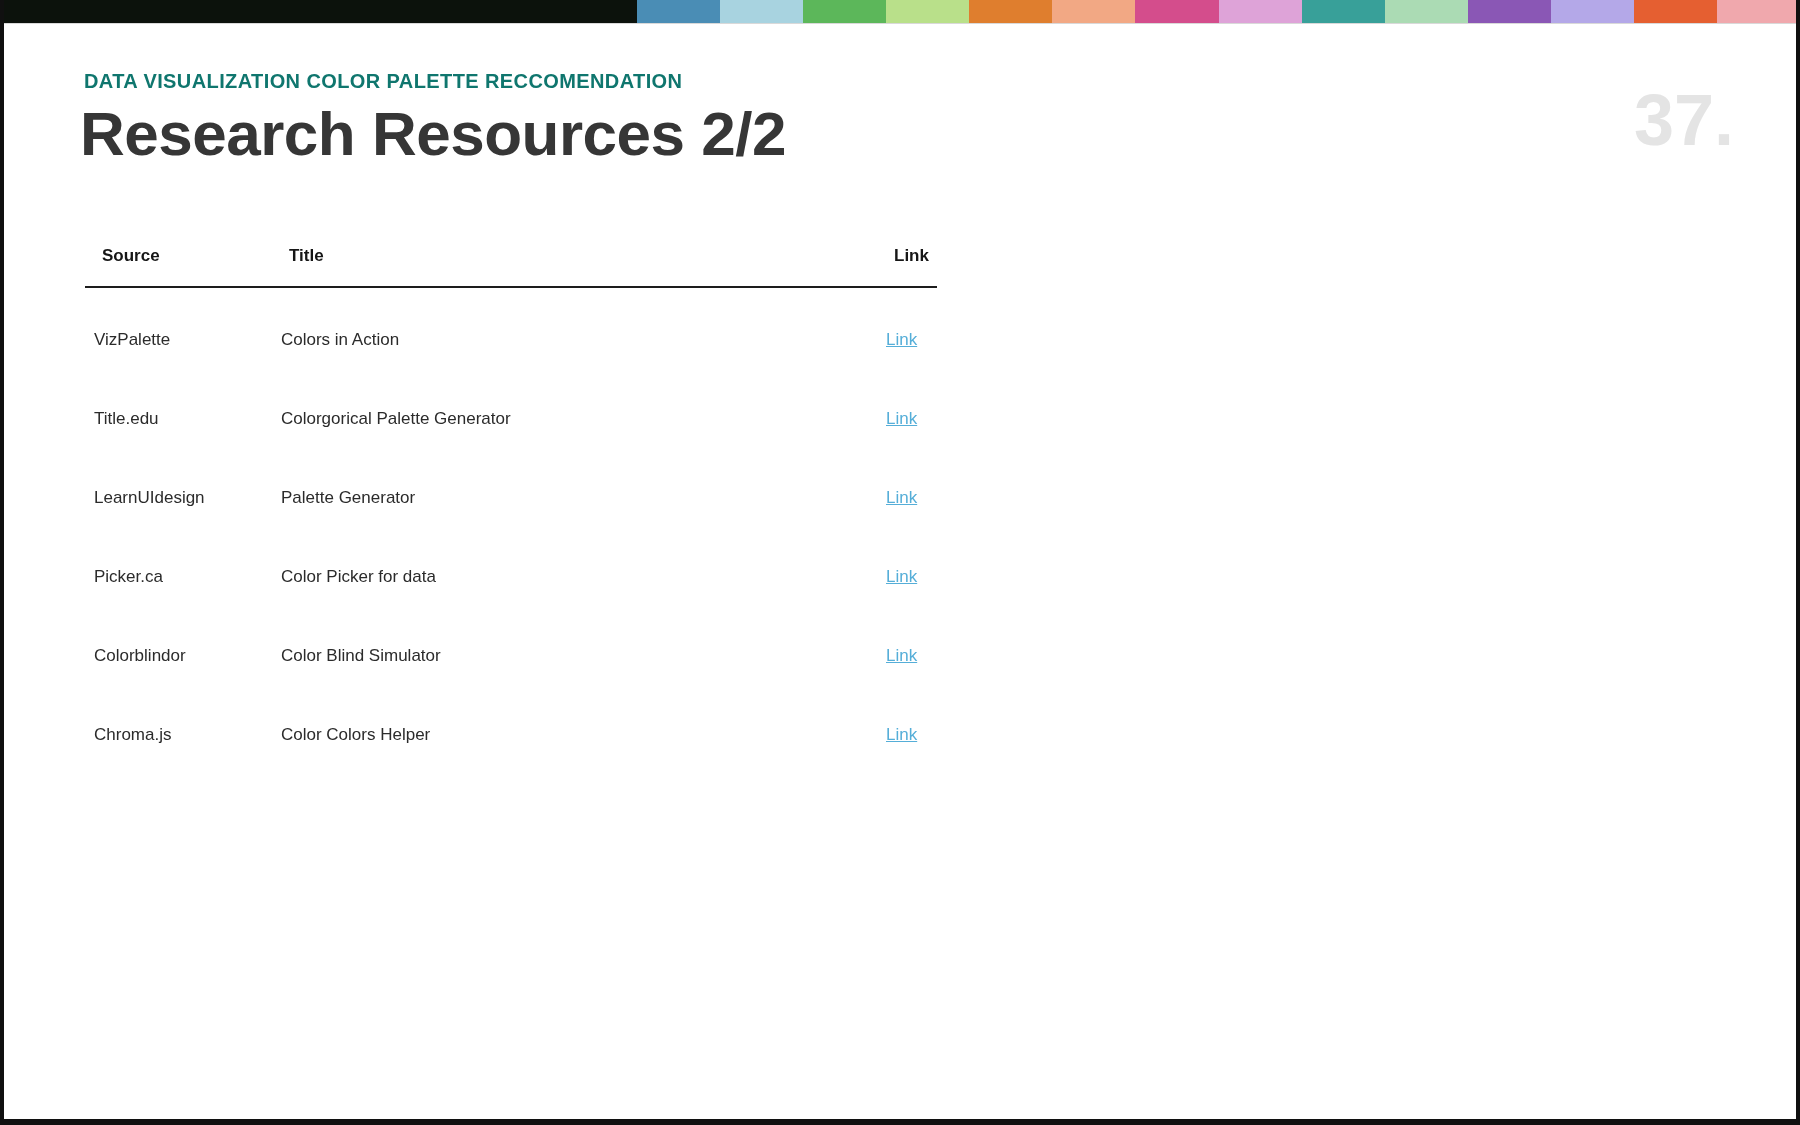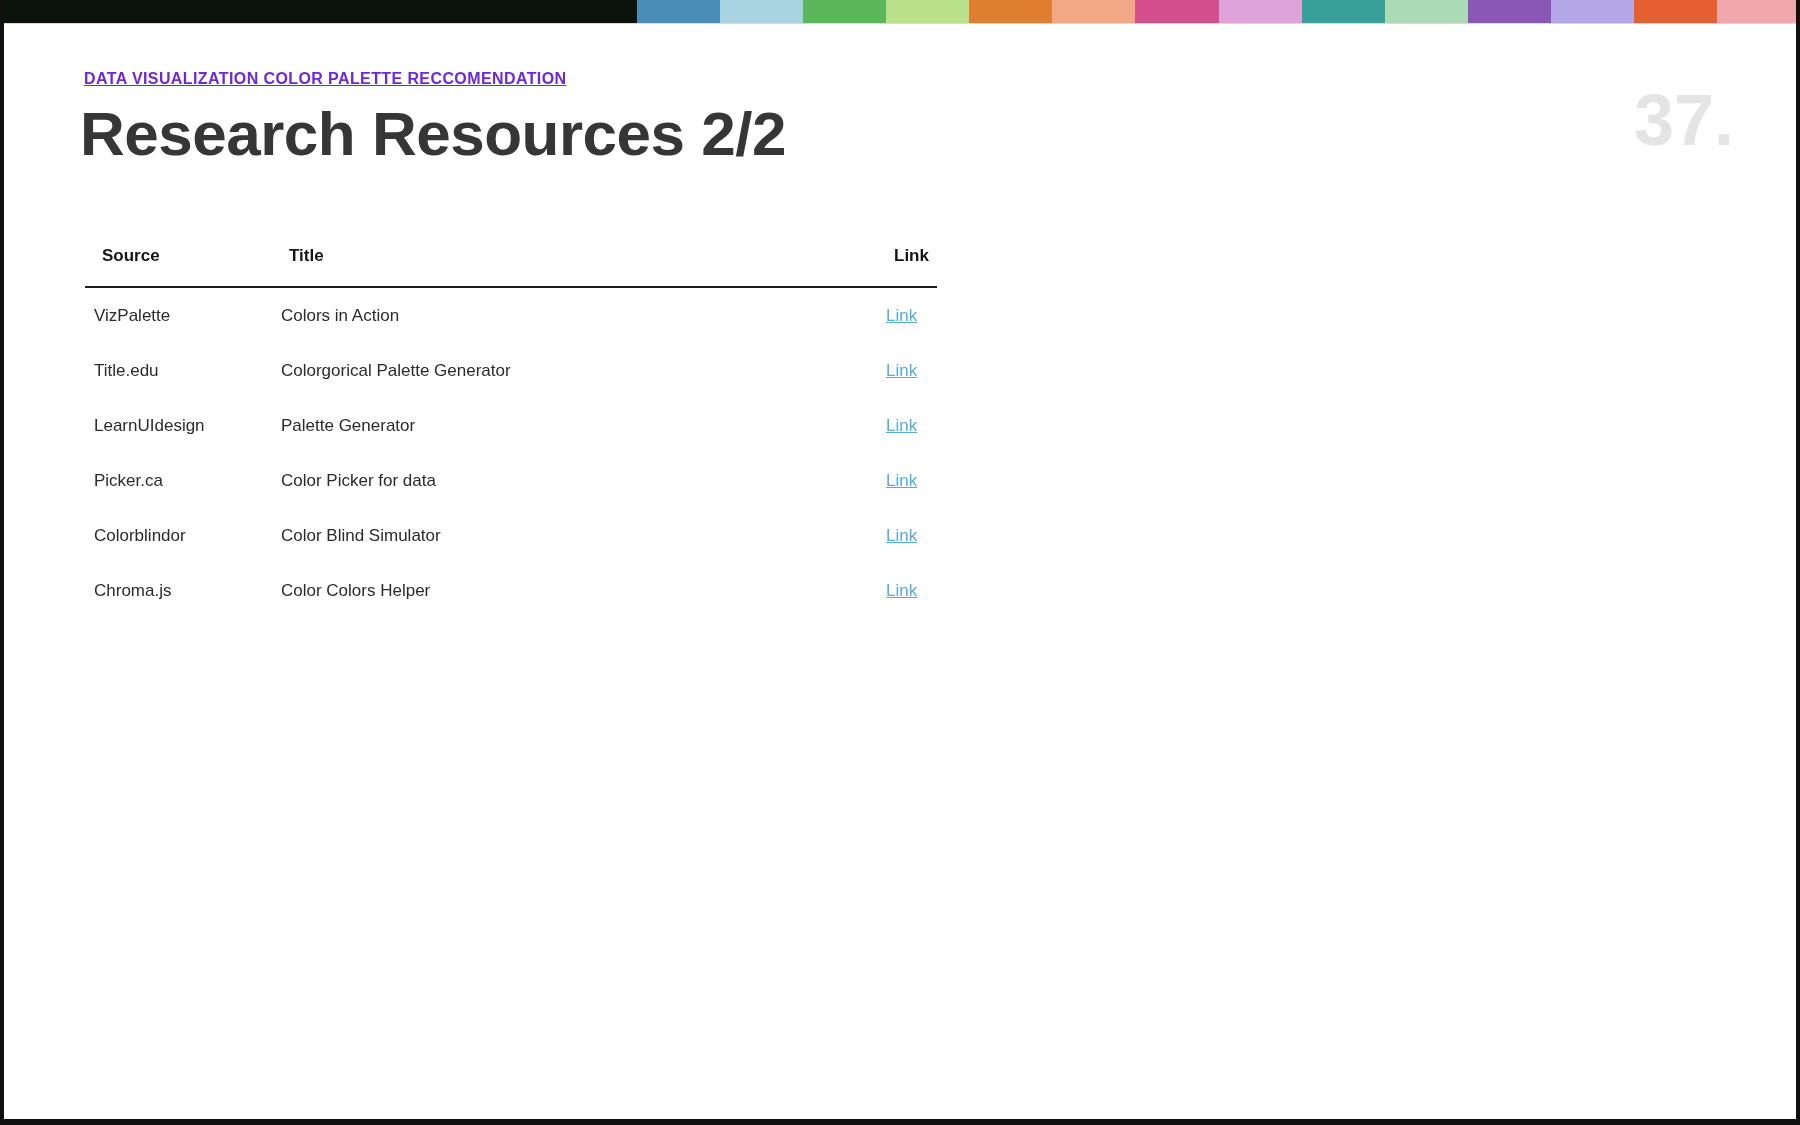--- a/index.html
+++ b/index.html
@@ -18,23 +18,22 @@
   .top-bar{
     position:absolute;top:0;left:-4px;right:-4px;height:23px;
     display:flex;flex-direction:row;
     border-bottom:1px solid #d9d9d9;
   }
   .top-bar .black-seg{width:637px;background:#0c120c;flex:0 0 auto;}
   .top-bar .seg{flex:1 1 0;}
   
   .eyebrow{
     position:absolute;left:80px;top:70px;
-    font-size:16px;font-weight:bold;color:#6d28d9;
+    font-size:20px;font-weight:bold;color:#0f766e;
     letter-spacing:0.4px;
-    text-decoration:underline;
   }
   .page-title{
     position:absolute;left:76px;top:98px;
     font-size:62px;font-weight:800;color:#363636;
     letter-spacing:-0.5px;line-height:1.15;
   }
   .page-number{
     position:absolute;right:62px;top:84px;
     font-size:72px;font-weight:800;color:#e4e4e4;
     line-height:1.0;
@@ -48,21 +47,21 @@
     padding-left:9px;height:44px;
     border-bottom:2px solid #1d1d1d;
     box-sizing:border-box;
   }
   .thead .hcell{
     font-size:17px;font-weight:bold;color:#161616;
     align-self:start;line-height:1.2;padding-top:2px;margin-left:8px;
   }
   .trow{
     display:grid;grid-template-columns:187px 605px 1fr;
-    padding-left:9px;height:55px;align-items:center;
+    padding-left:9px;height:55px;align-items:center;margin-top:24px;
   }
   .cell{font-size:17px;color:#2b2b2b;}
   .cell.link-cell{text-decoration:underline;cursor:pointer;}
 </style>
 </head>
 <body>
 
 <div class="page">
 
   <div class="top-bar">

